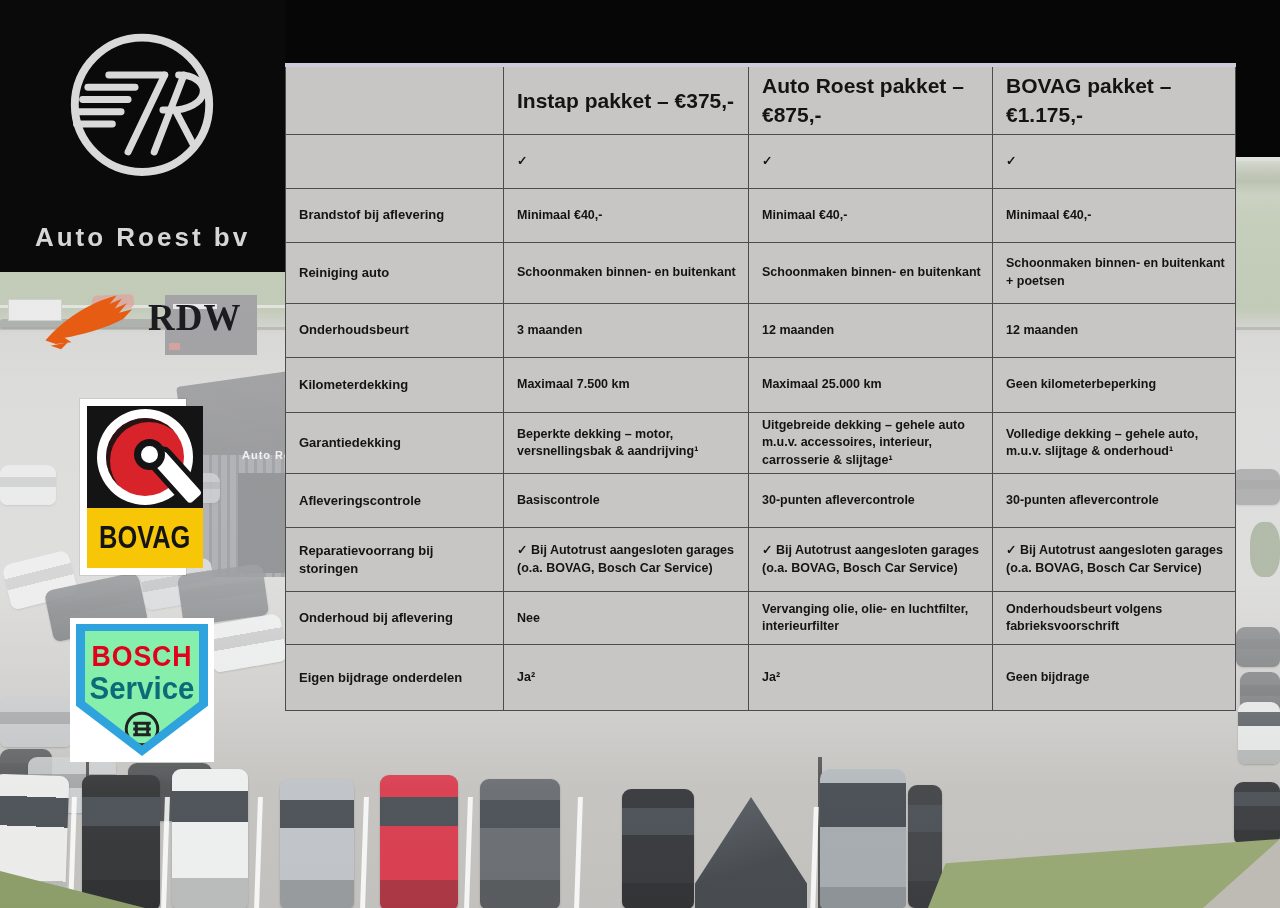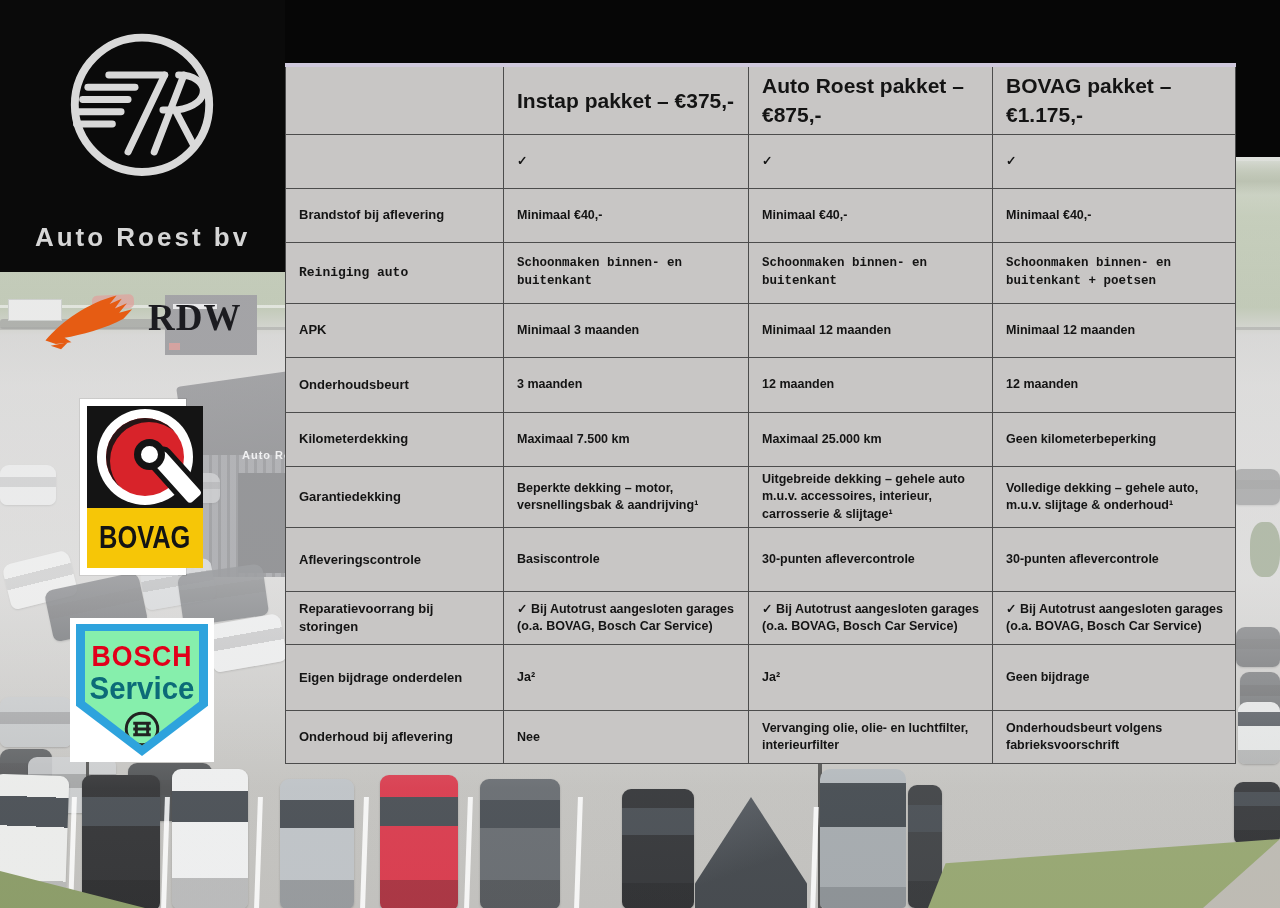--- a/index.html
+++ b/index.html
@@ -99,21 +99,21 @@
             background:#c8c6c5;border:1px solid #4c4c4c;border-top:4px solid #cfc9dc;
             color:#141414;}
   table.pkg col.c0{width:218px;} table.pkg col.c1{width:245px;}
   table.pkg col.c2{width:244px;} table.pkg col.c3{width:243px;}
   table.pkg th,table.pkg td{border:1px solid #4c4c4c;vertical-align:middle;text-align:left;
             font-weight:bold;padding:4px 10px 4px 13px;line-height:1.4;}
   table.pkg thead th{font-size:21px;height:51px;}
   table.pkg tbody th{font-size:13px;}
   table.pkg tbody td{font-size:12.5px;}
   tbody tr:nth-child(1){height:54px;}  tbody tr:nth-child(2){height:54px;}
-  tbody tr:nth-child(3){height:61px;font-family:Liberation Mono, monospace;}  tbody tr:nth-child(4){height:54px;}
+  tbody tr:nth-child(3){height:61px;}  tbody tr:nth-child(4){height:54px;}
   tbody tr:nth-child(5){height:55px;}  tbody tr:nth-child(6){height:54px;}
   tbody tr:nth-child(7){height:54px;}  tbody tr:nth-child(8){height:64px;}
   tbody tr:nth-child(9){height:53px;}  tbody tr:nth-child(10){height:66px;}
   tbody tr:nth-child(11){height:53px;} tbody tr:nth-child(12){height:54px;}
   tbody tr:nth-child(13){height:52px;}
 </style>
 </head>
 <body>
 
 <div class="stage">
@@ -267,26 +267,20 @@
         <td>Minimaal €40,-</td>
         <td>Minimaal €40,-</td>
       </tr>
       <tr>
         <th>Reiniging auto</th>
         <td>Schoonmaken binnen- en buitenkant</td>
         <td>Schoonmaken binnen- en buitenkant</td>
         <td>Schoonmaken binnen- en buitenkant + poetsen</td>
       </tr>
       <tr>
-        <th>APK</th>
-        <td>Minimaal 3 maanden</td>
-        <td>Minimaal 12 maanden</td>
-        <td>Minimaal 12 maanden</td>
-      </tr>
-      <tr>
         <th>Onderhoudsbeurt</th>
         <td>3 maanden</td>
         <td>12 maanden</td>
         <td>12 maanden</td>
       </tr>
       <tr>
         <th>Kilometerdekking</th>
         <td>Maximaal 7.500 km</td>
         <td>Maximaal 25.000 km</td>
         <td>Geen kilometerbeperking</td>
@@ -303,27 +297,27 @@
         <td>30-punten aflevercontrole</td>
         <td>30-punten aflevercontrole</td>
       </tr>
       <tr>
         <th>Reparatievoorrang bij storingen</th>
         <td>✓ Bij Autotrust aangesloten garages (o.a. BOVAG, Bosch Car Service)</td>
         <td>✓ Bij Autotrust aangesloten garages (o.a. BOVAG, Bosch Car Service)</td>
         <td>✓ Bij Autotrust aangesloten garages (o.a. BOVAG, Bosch Car Service)</td>
       </tr>
       <tr>
+        <th>Onderhoud bij aflevering</th>
+        <td>Nee</td>
+        <td>Vervanging olie, olie- en luchtfilter, interieurfilter</td>
+        <td>Onderhoudsbeurt volgens fabrieksvoorschrift</td>
+      </tr>
+      <tr>
         <th>Eigen bijdrage onderdelen</th>
         <td>Ja²</td>
         <td>Ja²</td>
         <td>Geen bijdrage</td>
       </tr>
-      <tr>
-        <th>Onderhoud bij aflevering</th>
-        <td>Nee</td>
-        <td>Vervanging olie, olie- en luchtfilter, interieurfilter</td>
-        <td>Onderhoudsbeurt volgens fabrieksvoorschrift</td>
-      </tr>
     </tbody>
   </table>
 
 </div>
 
 </body></html>

